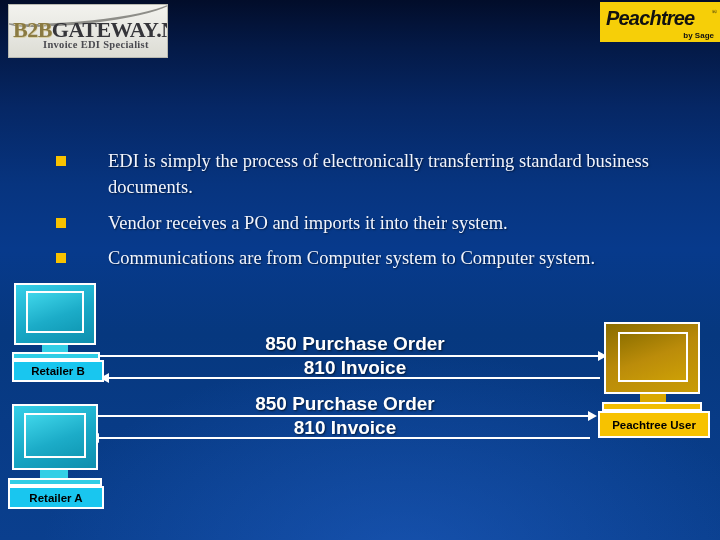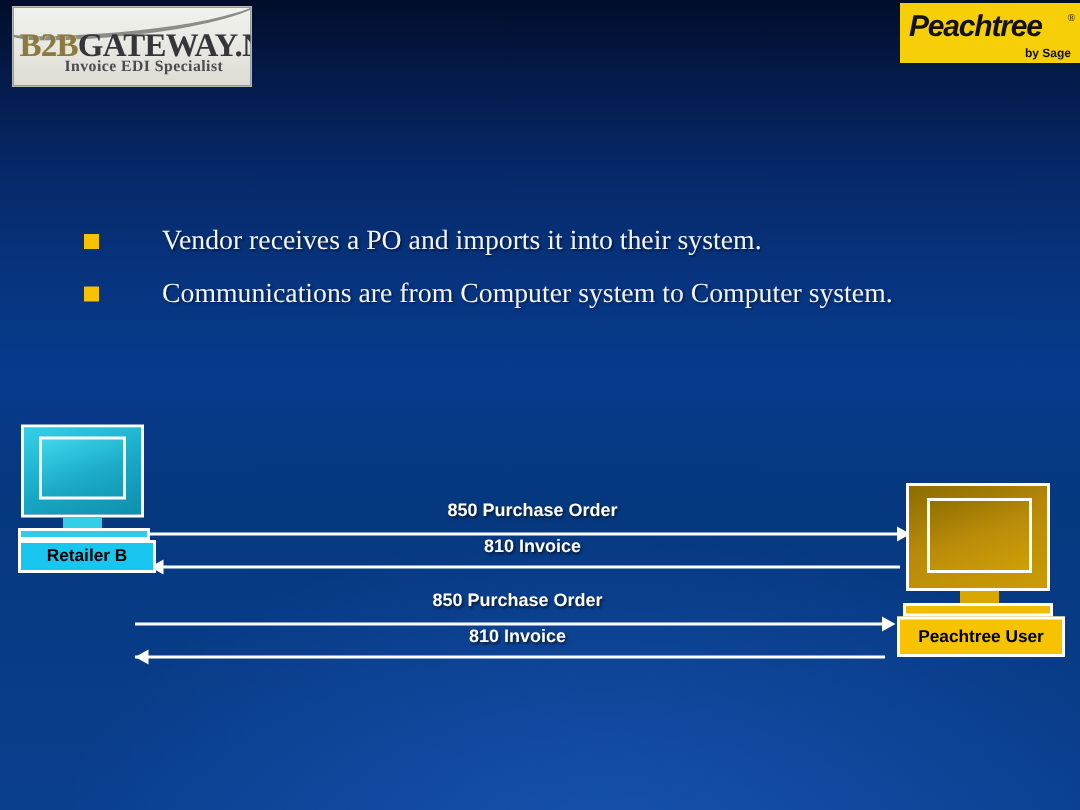--- a/index.html
+++ b/index.html
@@ -149,21 +149,21 @@
     position:absolute; width:0; height:0;
     border-top:5px solid transparent;
     border-bottom:5px solid transparent;
   }
   .arrow-head.right { border-left:9px solid #ffffff; }
   .arrow-head.left  { border-right:9px solid #ffffff; }
 
   .flow-label {
     position:absolute; text-align:center;
     font-family:"Liberation Sans", sans-serif;
-    font-weight:bold; font-size:12px; color:#ffffff;
+    font-weight:bold; font-size:19px; color:#ffffff;
     white-space:nowrap;
     text-shadow: 1px 1px 2px rgba(0,0,0,0.6);
   }
 </style>
 </head>
 <body>
 
 <div class="slide">
 
   <div class="b2b-logo">
@@ -173,20 +173,24 @@
   </div>
 
   <div class="peach-logo">
     <div class="peach-name">Peachtree</div>
     <div class="peach-tm">®</div>
     <div class="peach-sub">by Sage</div>
   </div>
 
 
   <div class="bullets">
+    <div class="bullet-row">
+      <span class="bullet-mark"></span>
+      <div class="bullet-text">EDI is simply the process of electronically transferring standard business documents.</div>
+    </div>
     <div class="bullet-row">
       <span class="bullet-mark"></span>
       <div class="bullet-text">Vendor receives a PO and imports it into their system.</div>
     </div>
     <div class="bullet-row">
       <span class="bullet-mark"></span>
       <div class="bullet-text">Communications are from Computer system to Computer system.</div>
     </div>
   </div>
 
@@ -211,20 +215,27 @@
     <div class="flow-label" style="left:230px; top:417px; width:230px;">810 Invoice</div>
 
     <div class="computer cyan" style="left:12px; top:283px; width:92px; height:100px;">
       <div class="comp-monitor" style="left:2px; top:0px; width:82px; height:62px;"></div>
       <div class="comp-screen" style="left:14px; top:8px; width:58px; height:42px;"></div>
       <div class="comp-neck" style="left:30px; top:62px; width:26px; height:7px;"></div>
       <div class="comp-base" style="left:0px; top:69px; width:88px; height:8px;"></div>
       <div class="comp-label" style="left:0px; top:77px; width:92px; height:22px;">Retailer B</div>
     </div>
 
+    <div class="computer cyan" style="left:8px; top:404px; width:96px; height:106px;">
+      <div class="comp-monitor" style="left:4px; top:0px; width:86px; height:66px;"></div>
+      <div class="comp-screen" style="left:16px; top:9px; width:62px; height:45px;"></div>
+      <div class="comp-neck" style="left:32px; top:66px; width:28px; height:8px;"></div>
+      <div class="comp-base" style="left:0px; top:74px; width:94px; height:8px;"></div>
+      <div class="comp-label" style="left:0px; top:82px; width:96px; height:23px;">Retailer A</div>
+    </div>
 
     <div class="computer gold" style="left:598px; top:322px; width:112px; height:126px;">
       <div class="comp-monitor" style="left:6px; top:0px; width:96px; height:72px;"></div>
       <div class="comp-screen" style="left:20px; top:10px; width:70px; height:50px;"></div>
       <div class="comp-neck" style="left:42px; top:72px; width:26px; height:8px;"></div>
       <div class="comp-base" style="left:4px; top:80px; width:100px; height:9px;"></div>
       <div class="comp-label" style="left:0px; top:89px; width:112px; height:27px;">Peachtree User</div>
     </div>
 
   </div>

